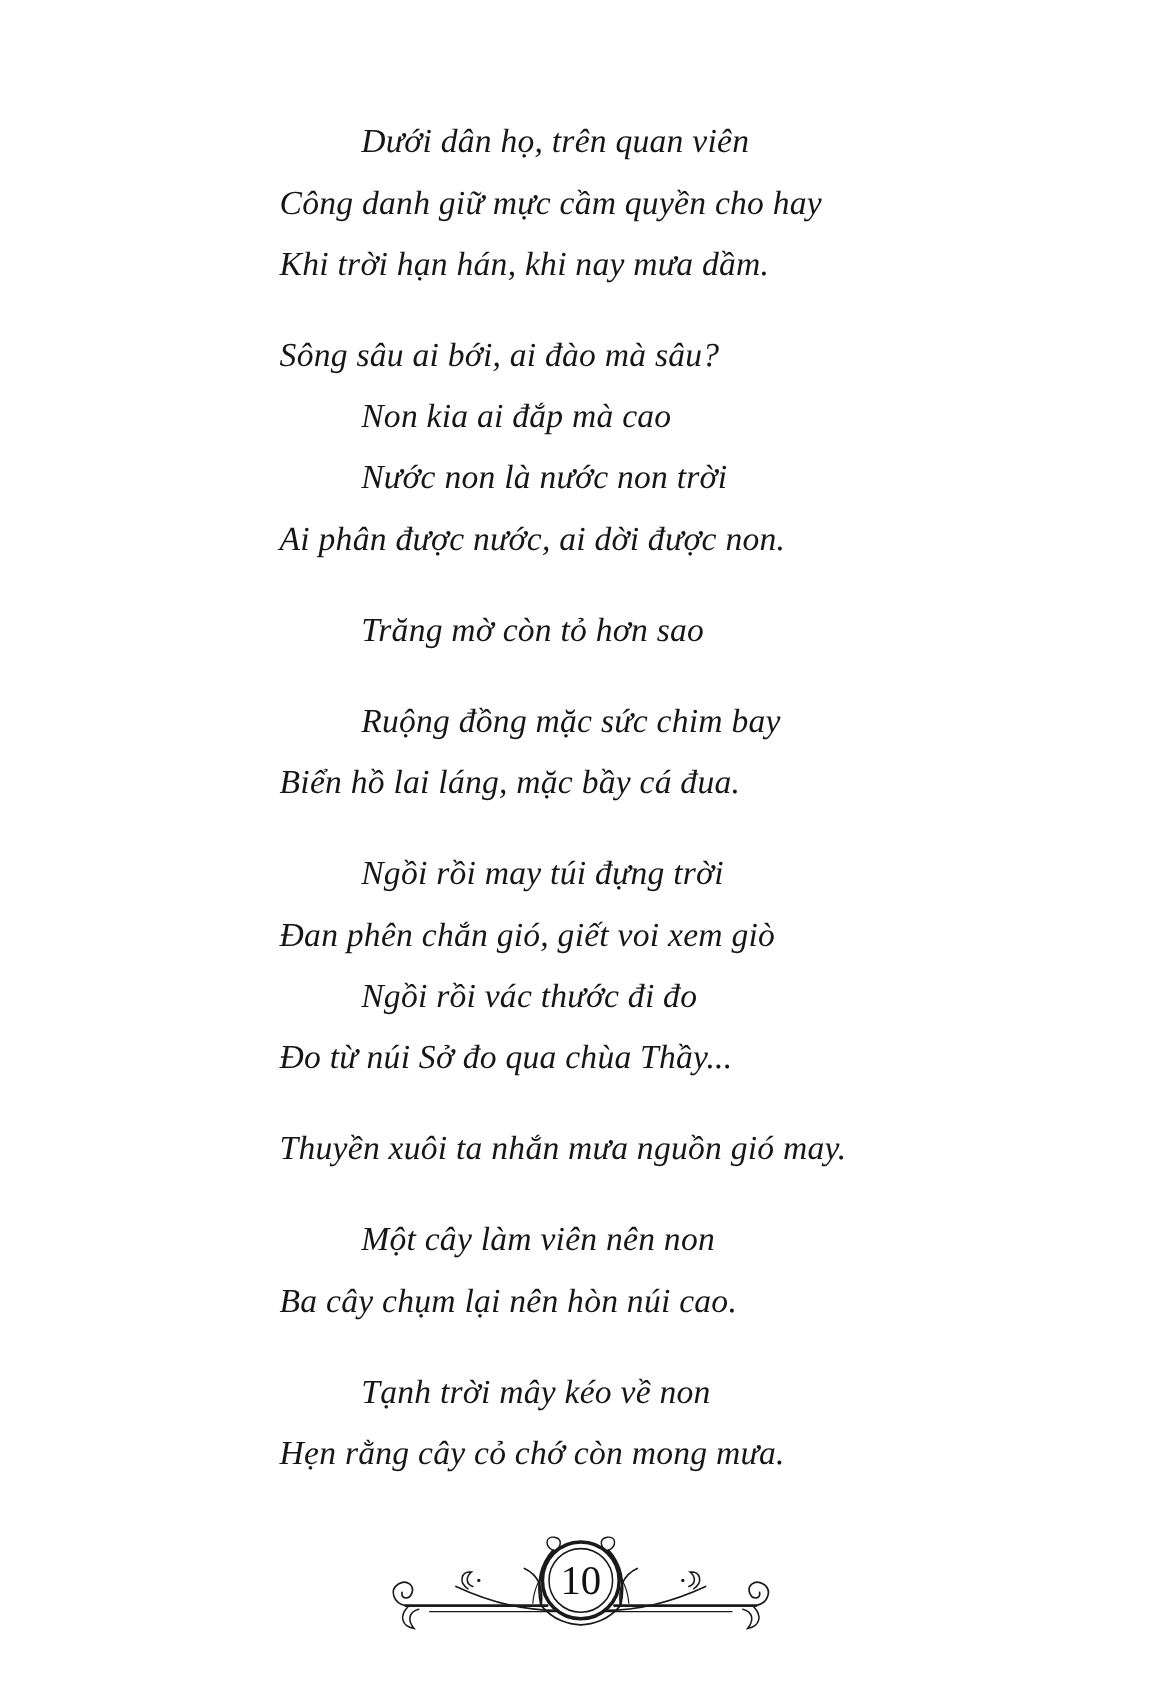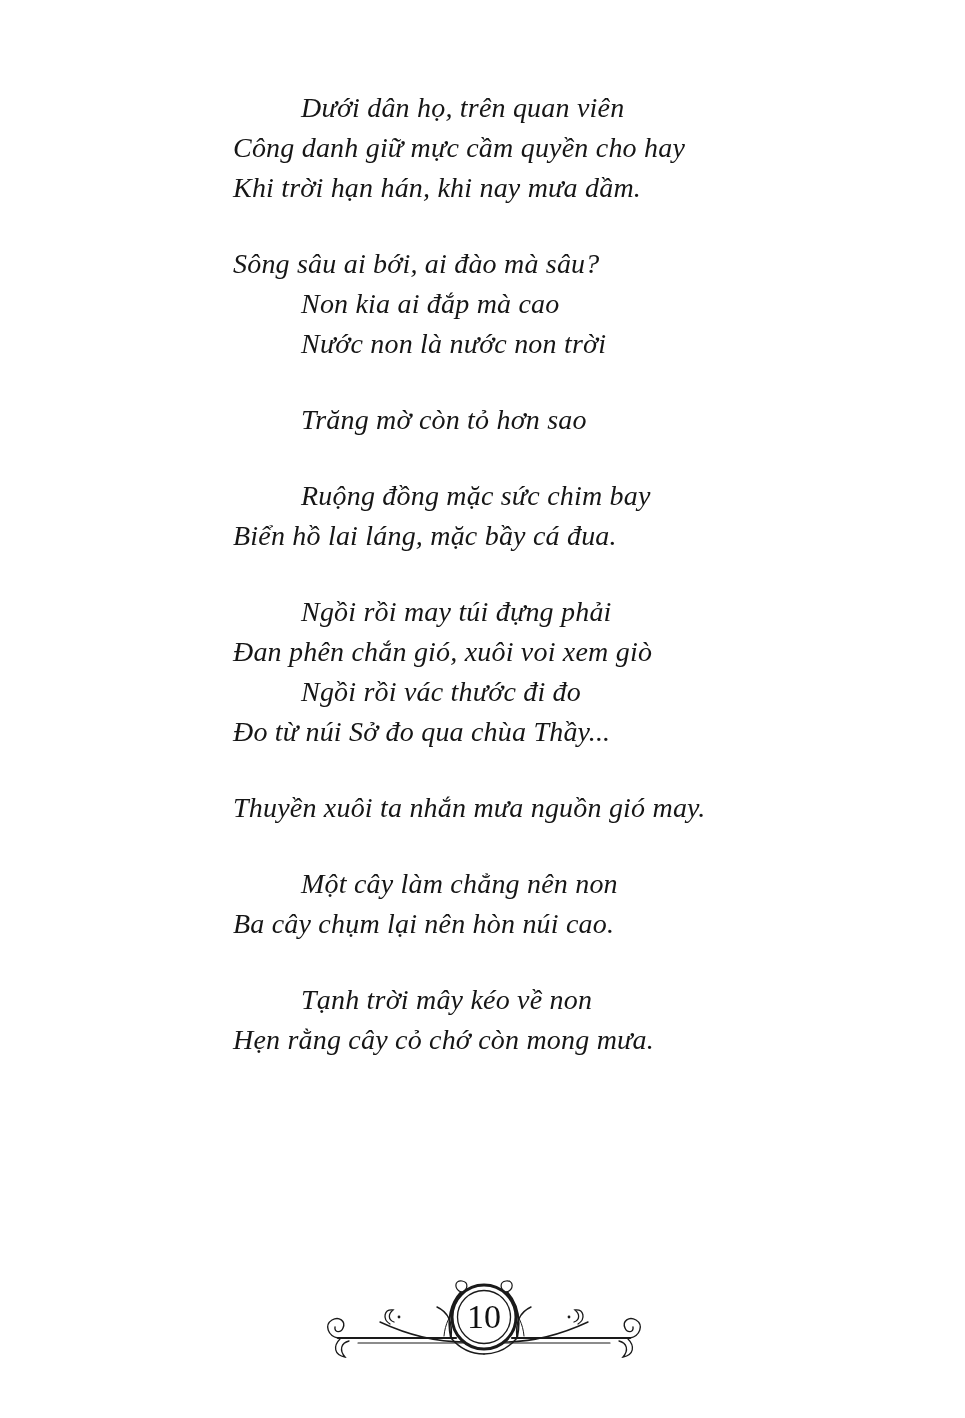--- a/index.html
+++ b/index.html
@@ -26,20 +26,21 @@
   .stanza {
     margin: 0 0 36px 0;
   }
   .line {
     font-style: italic;
     font-size: 28px;
     line-height: 40px;
     color: #161616;
     letter-spacing: 0.2px;
     white-space: pre;
+    margin-top: 11px;
   }
   .line.indent {
     padding-left: 68px;
   }
   .ornament {
     position: absolute;
     left: 324px;
     top: 1262px;
     width: 320px;
     height: 110px;
@@ -64,44 +65,45 @@
     <div class="stanza">
       <div class="line indent">Dưới dân họ, trên quan viên</div>
       <div class="line">Công danh giữ mực cầm quyền cho hay</div>
       <div class="line">Khi trời hạn hán, khi nay mưa dầm.</div>
     </div>
 
     <div class="stanza">
       <div class="line">Sông sâu ai bới, ai đào mà sâu?</div>
       <div class="line indent">Non kia ai đắp mà cao</div>
       <div class="line indent">Nước non là nước non trời</div>
+      <div class="line">Ai phân được nước, ai dời được non.</div>
     </div>
 
     <div class="stanza">
       <div class="line indent">Trăng mờ còn tỏ hơn sao</div>
     </div>
 
     <div class="stanza">
       <div class="line indent">Ruộng đồng mặc sức chim bay</div>
       <div class="line">Biển hồ lai láng, mặc bầy cá đua.</div>
     </div>
 
     <div class="stanza">
-      <div class="line indent">Ngồi rồi may túi đựng phải</div>
-      <div class="line">Đan phên chắn gió, xuôi voi xem giò</div>
+      <div class="line indent">Ngồi rồi may túi đựng trời</div>
+      <div class="line">Đan phên chắn gió, giết voi xem giò</div>
       <div class="line indent">Ngồi rồi vác thước đi đo</div>
       <div class="line">Đo từ núi Sở đo qua chùa Thầy...</div>
     </div>
 
     <div class="stanza">
       <div class="line">Thuyền xuôi ta nhắn mưa nguồn gió may.</div>
     </div>
 
     <div class="stanza">
-      <div class="line indent">Một cây làm chẳng nên non</div>
+      <div class="line indent">Một cây làm viên nên non</div>
       <div class="line">Ba cây chụm lại nên hòn núi cao.</div>
     </div>
 
     <div class="stanza">
       <div class="line indent">Tạnh trời mây kéo về non</div>
       <div class="line">Hẹn rằng cây cỏ chớ còn mong mưa.</div>
     </div>
 
   </div>
 

